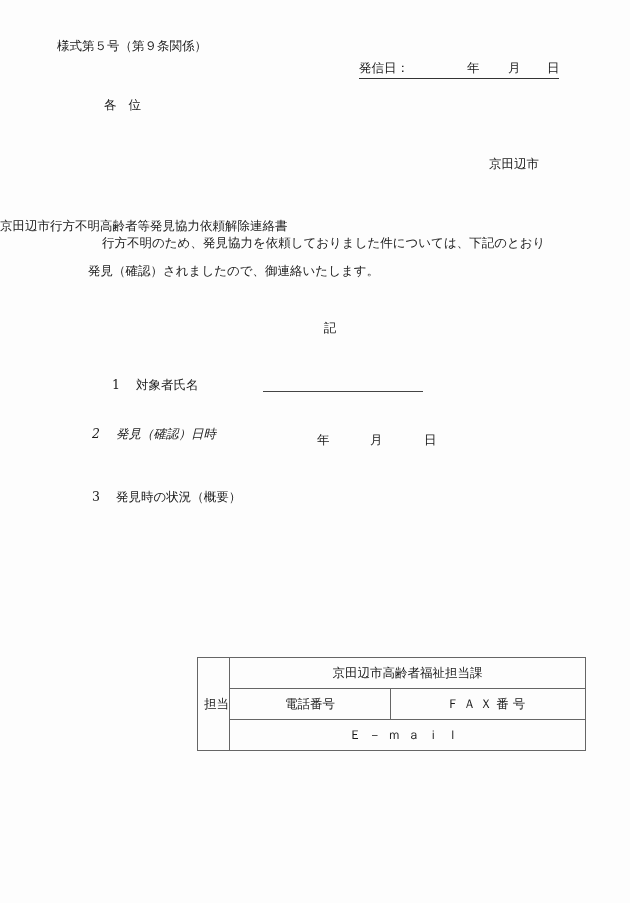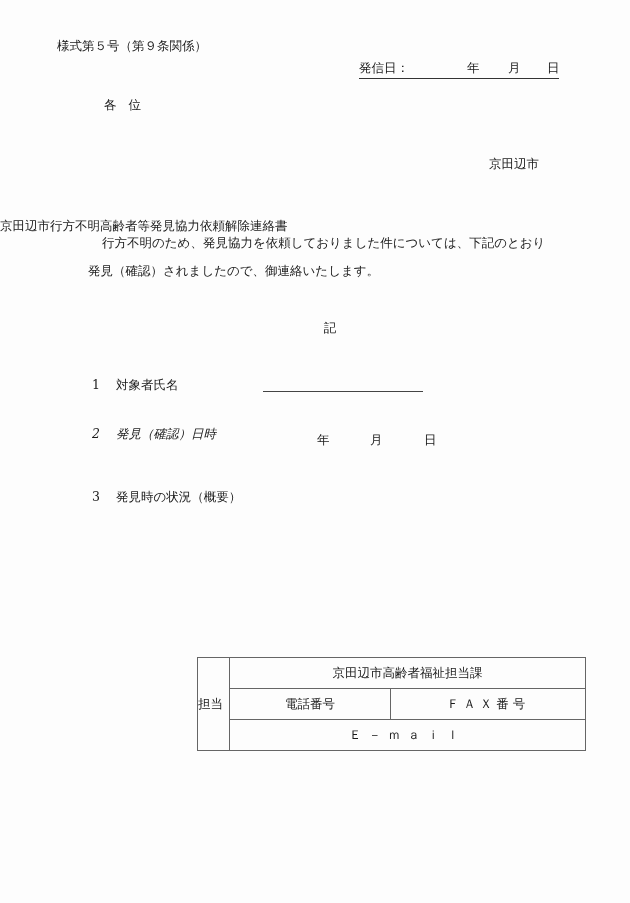--- a/index.html
+++ b/index.html
@@ -16,33 +16,33 @@
   .date-line .m { position: absolute; left: 149px; top: 0; }
   .date-line .d { position: absolute; left: 188px; top: 0; }
   .date-line { height: 14px; }
   .recipient { left: 104px; top: 99px; letter-spacing: 12px; }
   .sender { left: 489px; top: 158px; }
   .title { left: 0; width: 627px; text-align: left; top: 192px; margin-top: 28px; }
   .body-text { left: 88px; top: 229px; width: 460px; white-space: normal; line-height: 28px; text-indent: 14px; }
   .ki { left: 0; width: 630px; text-align: center; top: 322px; padding-left: 15px; }
   .item { left: 92px; }
   .item .num { display: inline-block; width: 24px; }
-  .item1 { top: 379px; }
+  .item1 { top: 379px; margin-left: 20px; }
   .name-line { left: 263px; top: 391px; width: 160px; border-top: 1px solid #444; }
   .item2 { top: 428px; font-style: italic; }
   .i2y { left: 317px; top: 434px; }
   .i2m { left: 370px; top: 434px; }
   .i2d { left: 424px; top: 434px; }
   .item3 { top: 491px; }
   table.contact {
     position: absolute; left: 197px; top: 657px; width: 389px; height: 92px;
     border-collapse: collapse; font-size: 12.5px;
   }
   table.contact td { border: 1px solid #666; padding: 0 4px; height: 30px; text-align: center; }
-  table.contact td.tanto { width: 31px; text-align: left; padding: 0; }
+  table.contact td.tanto { width: 31px; text-align: right; padding: 0; }
   .email { letter-spacing: 7px; }
   .fax { letter-spacing: 4px; }
 </style>
 </head>
 <body>
 
 <div class="abs form-no">様式第５号（第９条関係）</div>
 
 <div class="abs date-line">
   <span class="lbl">発信日：</span>

